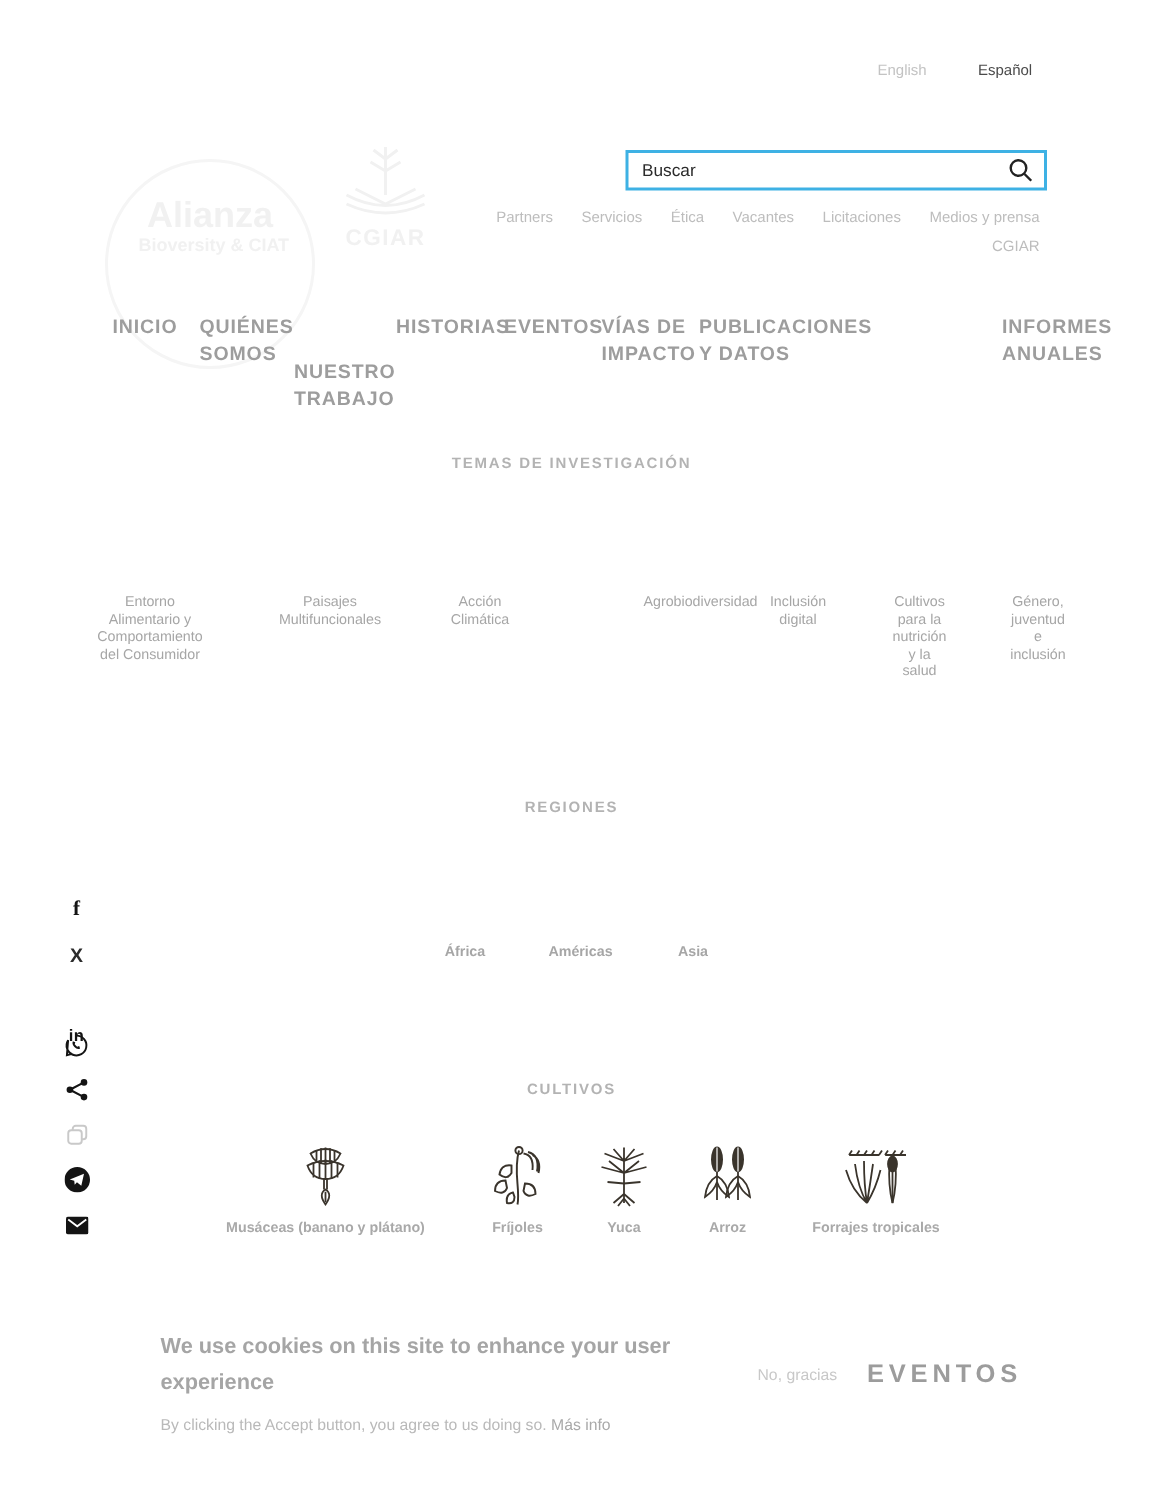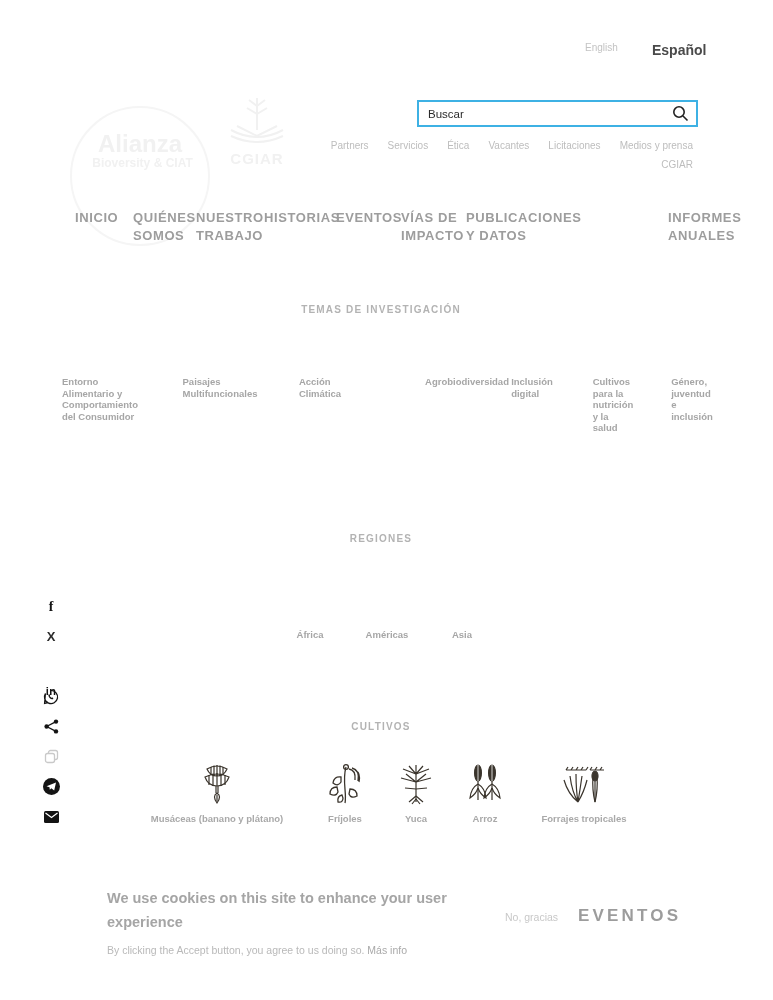--- a/index.html
+++ b/index.html
@@ -5,21 +5,21 @@
   html,body{margin:0;padding:0;}
   body{
     width:773px;height:1000px;position:relative;background:#ffffff;
     font-family:"Liberation Sans", sans-serif;overflow:hidden;
     -webkit-font-smoothing:antialiased;
   }
   .abs{position:absolute;}
 
   
   .lang-en{left:585px;top:42px;font-size:10px;color:#c3c3c3;cursor:pointer;}
-  .lang-es{left:652px;top:42px;font-size:14px;color:#4a4a4a;font-weight:bold;cursor:pointer;}
+  .lang-es{left:652px;top:42px;font-size:10px;color:#4a4a4a;font-weight:normal;cursor:pointer;}
 
   
   .logo-wrap{left:62px;top:88px;width:250px;height:100px;color:#f2f2f2;}
   .logo-circle{position:absolute;left:8px;top:18px;width:136px;height:136px;border:2px solid #f5f5f5;border-radius:50%;}
   .logo-alianza{position:absolute;left:18px;top:42px;width:120px;text-align:center;font-weight:bold;font-size:24px;color:#f1f1f1;}
   .logo-sub{position:absolute;left:8px;top:68px;width:145px;text-align:center;font-weight:bold;font-size:12px;color:#f1f1f1;}
   .logo-cgiar-mark{position:absolute;left:165px;top:8px;}
   .logo-cgiar-text{position:absolute;left:160px;top:62px;width:70px;text-align:center;font-weight:bold;font-size:15px;letter-spacing:1px;color:#f1f1f1;}
 
   
@@ -29,32 +29,32 @@
   .search-btn{width:20px;height:20px;border:none;background:transparent;padding:0;cursor:pointer;display:flex;align-items:center;justify-content:center;}
 
   
   .secondary-nav{top:140px;right:80px;display:flex;gap:19px;font-size:10px;color:#bdbdbd;padding-left:32px;}
   .secondary-nav span{cursor:pointer;}
   .cgiar-link{top:159px;right:80px;font-size:10px;color:#bdbdbd;cursor:pointer;}
 
   
   .main-nav{left:75px;top:209px;width:660px;height:60px;}
   .nav-item{position:absolute;top:0;font-size:13px;font-weight:bold;letter-spacing:.6px;line-height:17.5px;color:#9d9d9d;white-space:pre-line;cursor:pointer;text-transform:uppercase;}
-  .nav-0{left:0;}   .nav-1{left:58px;}  .nav-2{left:121px;}
+  .nav-0{left:0;}   .nav-1{left:58px;}  .nav-2{left:121px;margin-top:30px;}
   .nav-3{left:189px;}.nav-4{left:261px;}.nav-5{left:326px;}
   .nav-6{left:391px;}.nav-7{left:492px;}.nav-8{left:593px;}
 
   
   .section-heading{left:0;width:762px;text-align:center;font-size:10px;font-weight:bold;letter-spacing:1.2px;color:#b3b3b3;}
   .h-temas{top:304px;}
   .h-regiones{top:533px;}
   .h-cultivos{top:721px;}
 
   
-  .topic{position:absolute;top:376px;transform:translateX(-50%);font-size:9.5px;font-weight:bold;line-height:11.5px;color:#a6a6a6;white-space:pre-line;cursor:pointer;}
+  .topic{position:absolute;top:396px;transform:translateX(-50%);text-align:center;font-size:9.5px;font-weight:normal;line-height:11.5px;color:#a6a6a6;white-space:pre-line;cursor:pointer;}
   .topic-0{left:100px;} .topic-1{left:220px;} .topic-2{left:320px;}
   .topic-3{left:427px;margin-left:40px;} .topic-4{left:532px;} .topic-5{left:613px;}
   .topic-6{left:692px;}
 
   
   .region{position:absolute;top:629px;transform:translateX(-50%);font-size:9.5px;font-weight:bold;color:#a6a6a6;cursor:pointer;}
   .region-0{left:310px;} .region-1{left:387px;} .region-2{left:462px;}
 
   
   .crop{position:absolute;top:763px;transform:translateX(-50%);text-align:center;cursor:pointer;width:170px;}

